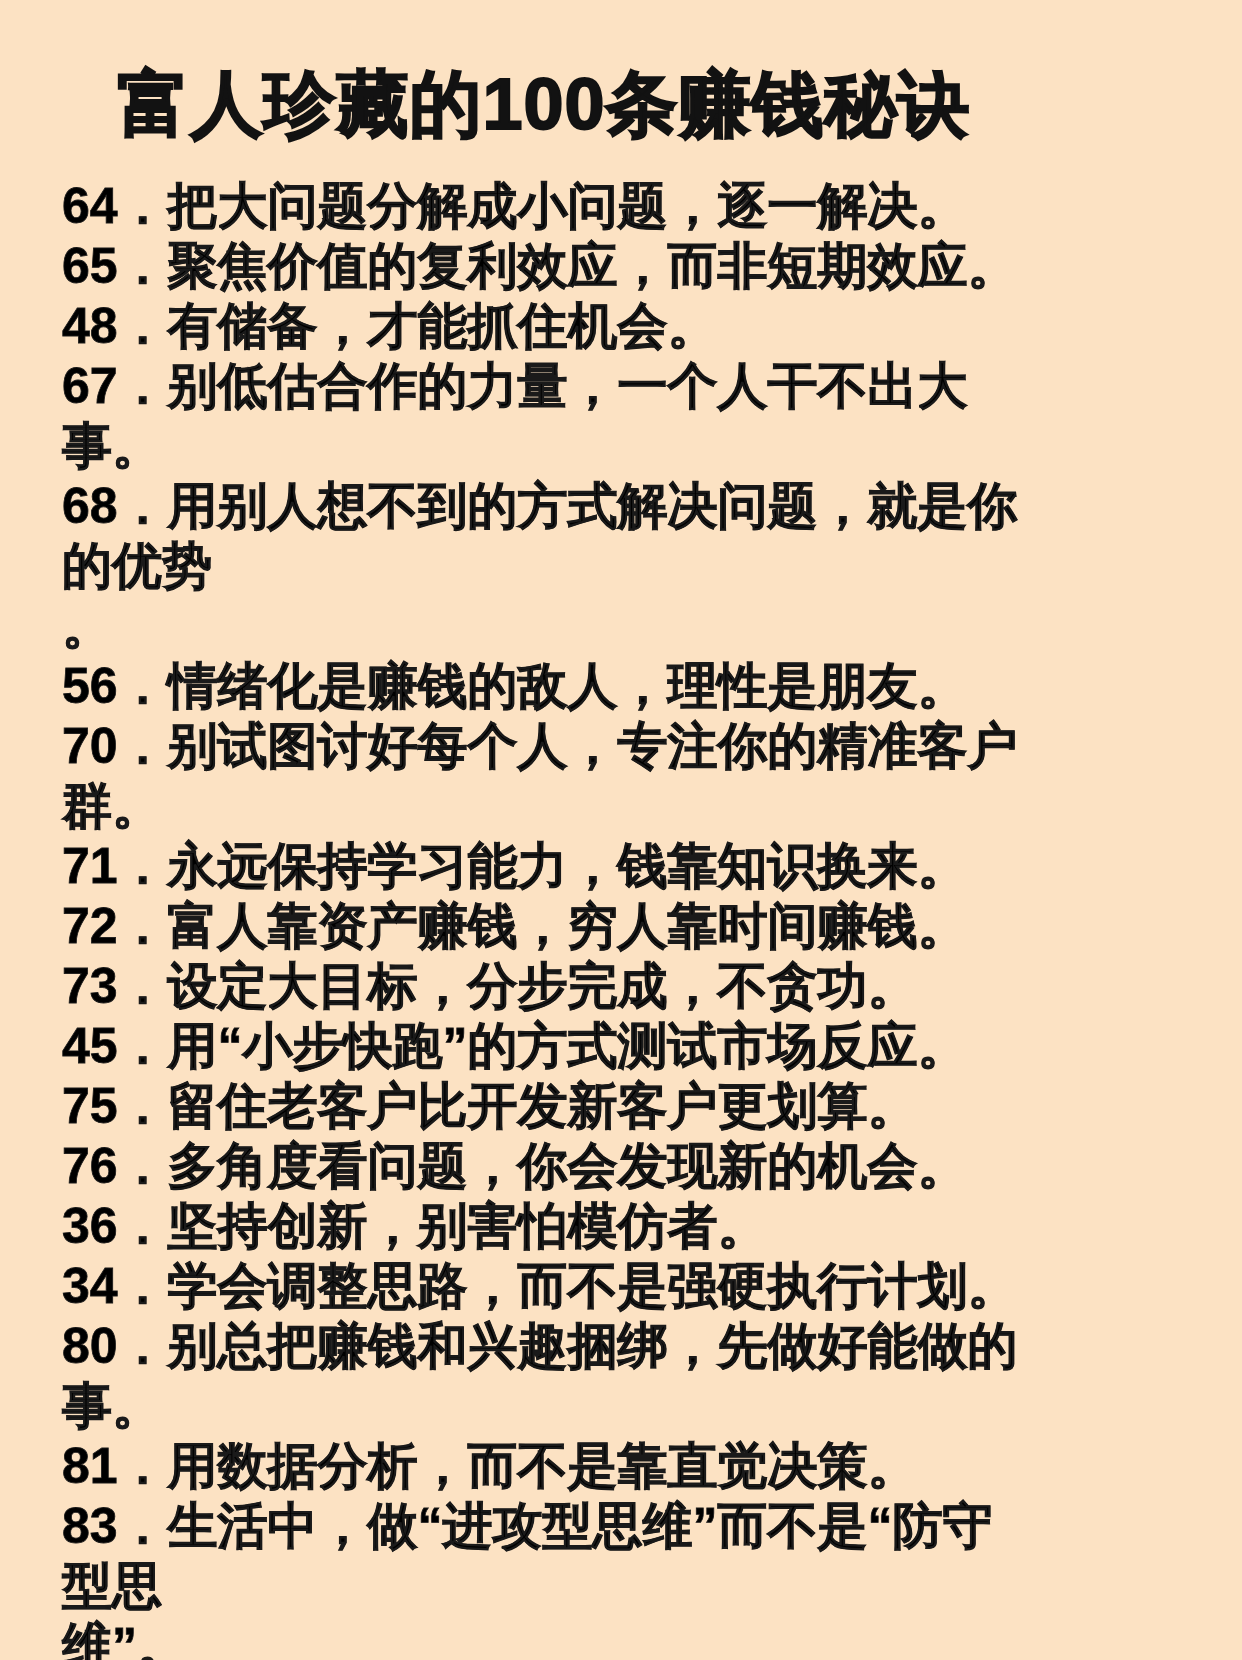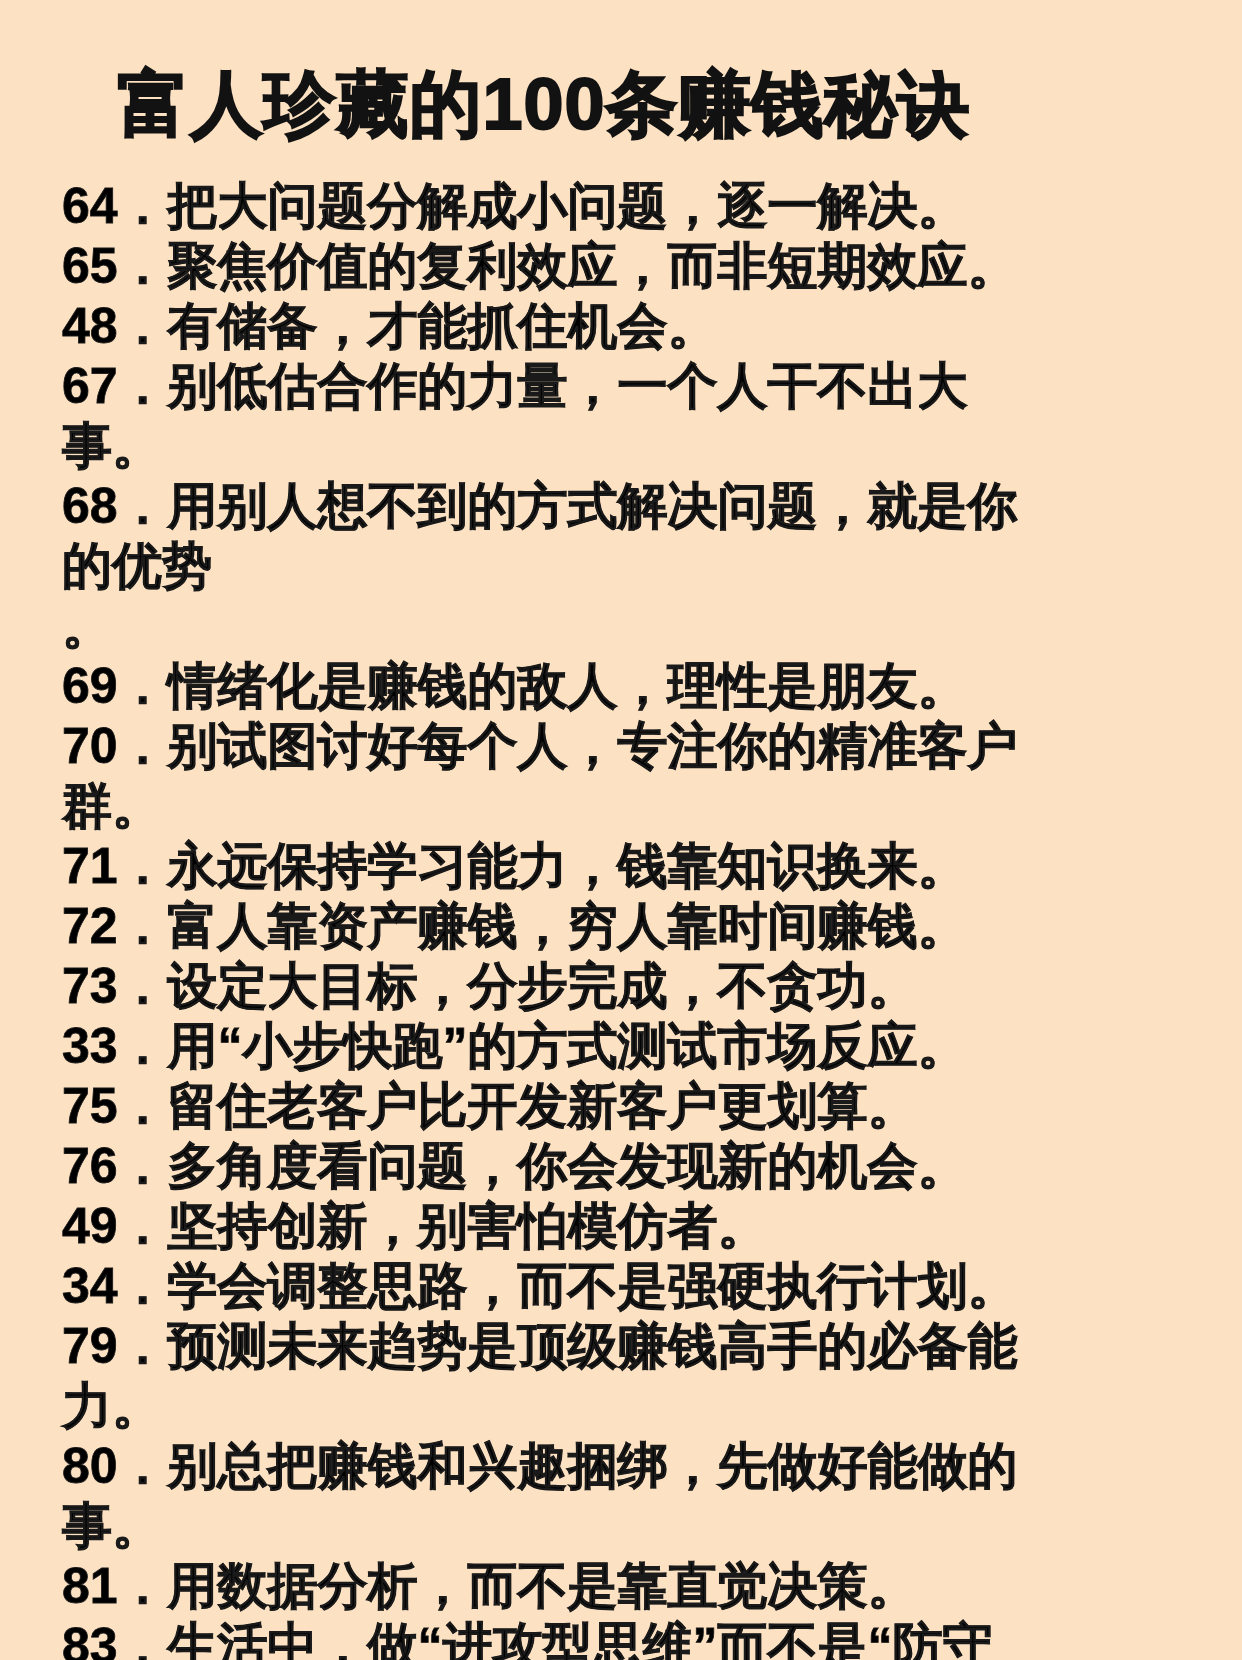--- a/index.html
+++ b/index.html
@@ -48,30 +48,29 @@
 
 <div class="page">
   <h1 class="title">富人珍藏的100条赚钱秘诀</h1>
   <div class="tips-list">
     <div class="tip-item">64．把大问题分解成小问题，逐一解决。</div>
     <div class="tip-item">65．聚焦价值的复利效应，而非短期效应。</div>
     <div class="tip-item">48．有储备，才能抓住机会。</div>
     <div class="tip-item">67．别低估合作的力量，一个人干不出大事。</div>
     <div class="tip-item">68．用别人想不到的方式解决问题，就是你的优势
 。</div>
-    <div class="tip-item">69．情绪化是赚钱的敌人，理性是朋友。</div>
+    <div class="tip-item">56．情绪化是赚钱的敌人，理性是朋友。</div>
     <div class="tip-item">70．别试图讨好每个人，专注你的精准客户群。</div>
     <div class="tip-item">71．永远保持学习能力，钱靠知识换来。</div>
     <div class="tip-item">72．富人靠资产赚钱，穷人靠时间赚钱。</div>
     <div class="tip-item">73．设定大目标，分步完成，不贪功。</div>
-    <div class="tip-item">33．用“小步快跑”的方式测试市场反应。</div>
+    <div class="tip-item">45．用“小步快跑”的方式测试市场反应。</div>
     <div class="tip-item">75．留住老客户比开发新客户更划算。</div>
     <div class="tip-item">76．多角度看问题，你会发现新的机会。</div>
-    <div class="tip-item">49．坚持创新，别害怕模仿者。</div>
+    <div class="tip-item">36．坚持创新，别害怕模仿者。</div>
     <div class="tip-item">34．学会调整思路，而不是强硬执行计划。</div>
-    <div class="tip-item">79．预测未来趋势是顶级赚钱高手的必备能力。</div>
     <div class="tip-item">80．别总把赚钱和兴趣捆绑，先做好能做的事。</div>
     <div class="tip-item">81．用数据分析，而不是靠直觉决策。</div>
     <div class="tip-item">83．生活中，做“进攻型思维”而不是“防守型思
 维”。</div>
     <div class="tip-item">84．找到你的核心优势并强化它。</div>
   </div>
 </div>
 
 </body></html>

